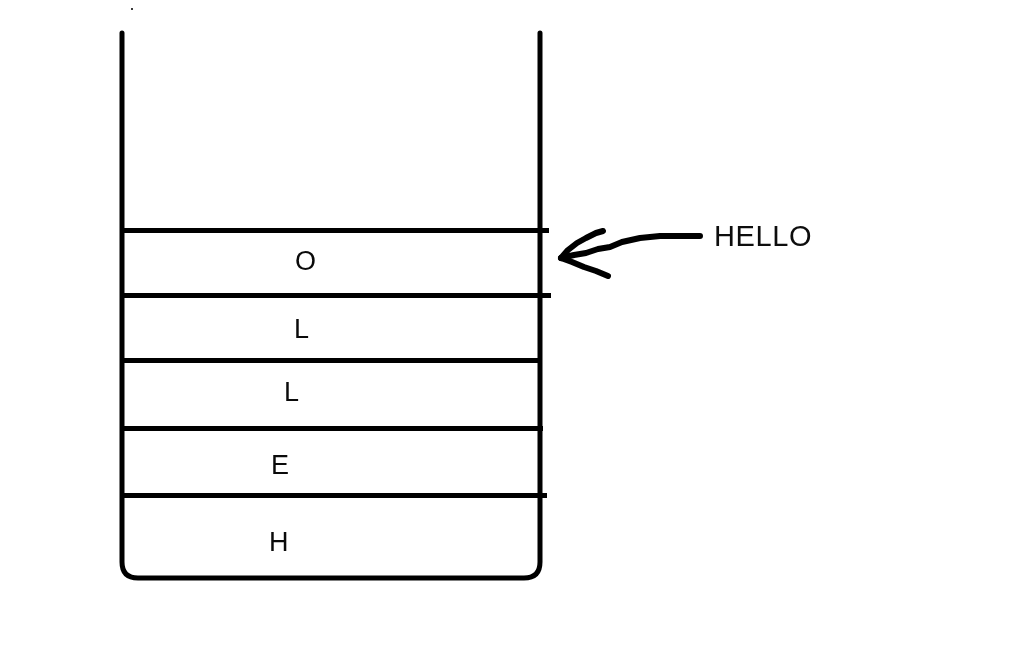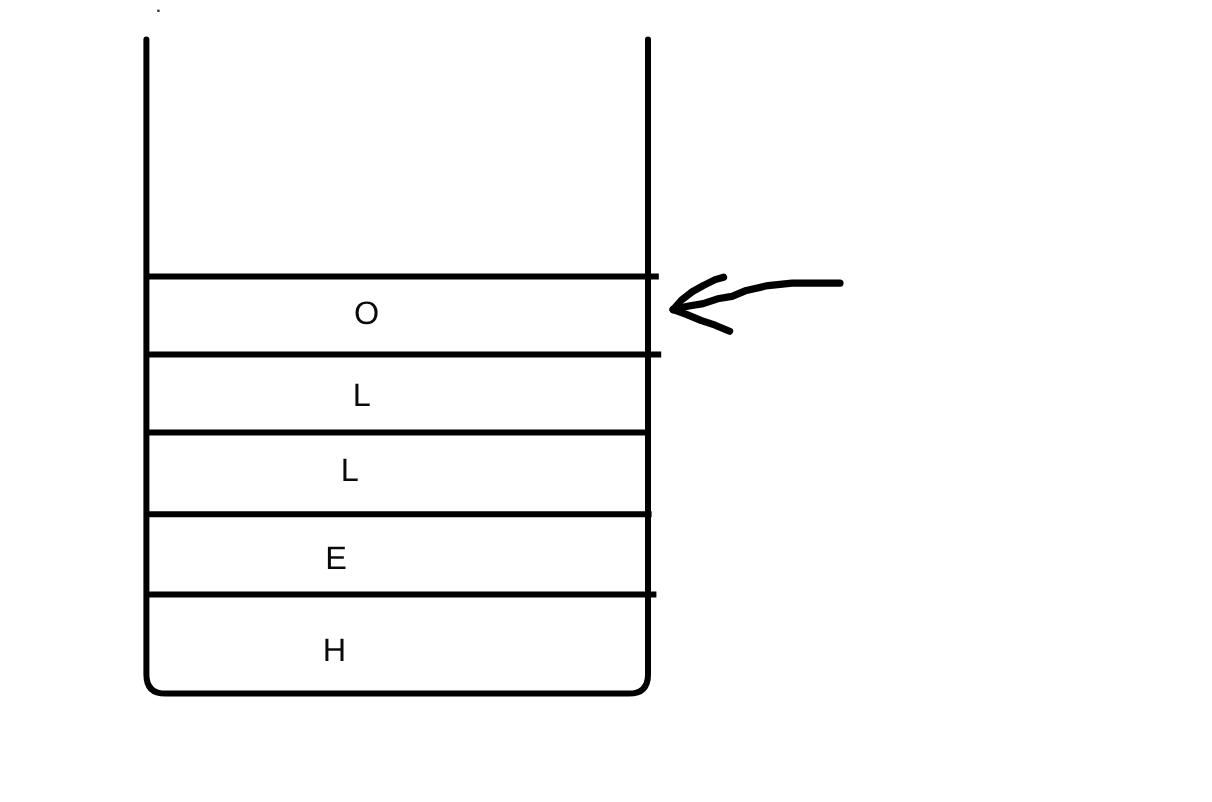--- a/index.html
+++ b/index.html
@@ -74,16 +74,17 @@
 
     <path d="M 561 258 L 572 262 L 584 267 L 596 271 L 608 276" fill="none" stroke="#000000" stroke-width="6" stroke-linecap="round" stroke-linejoin="round"></path>
   </svg>
 
   <div class="cell-letter" style="left:295px; top:248px;">O</div>
   <div class="cell-letter" style="left:294px; top:316px;">L</div>
   <div class="cell-letter" style="left:284px; top:379px;">L</div>
   <div class="cell-letter" style="left:271px; top:452px;">E</div>
   <div class="cell-letter" style="left:269px; top:529px;">H</div>
 
+  <div id="annotation-label">HELLO</div>
 
   <div class="speck" style="left:131px; top:8px;"></div>
 
 </div>
 
 </body></html>

